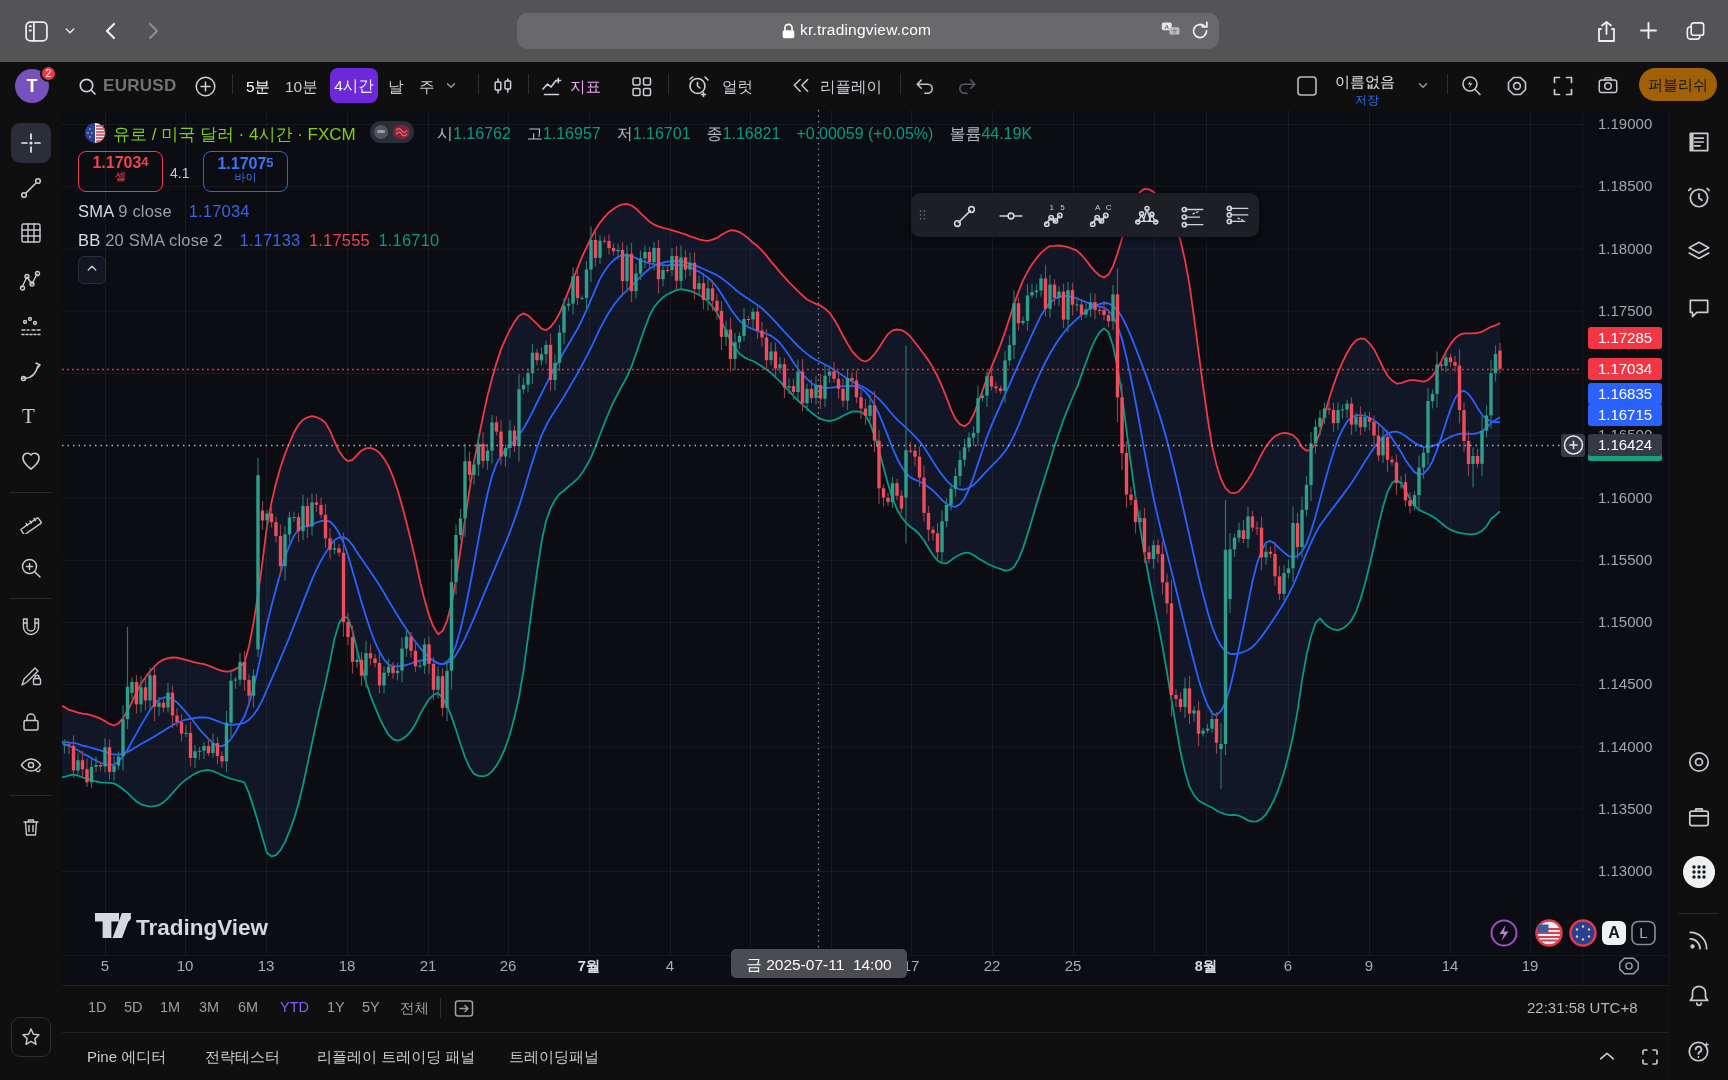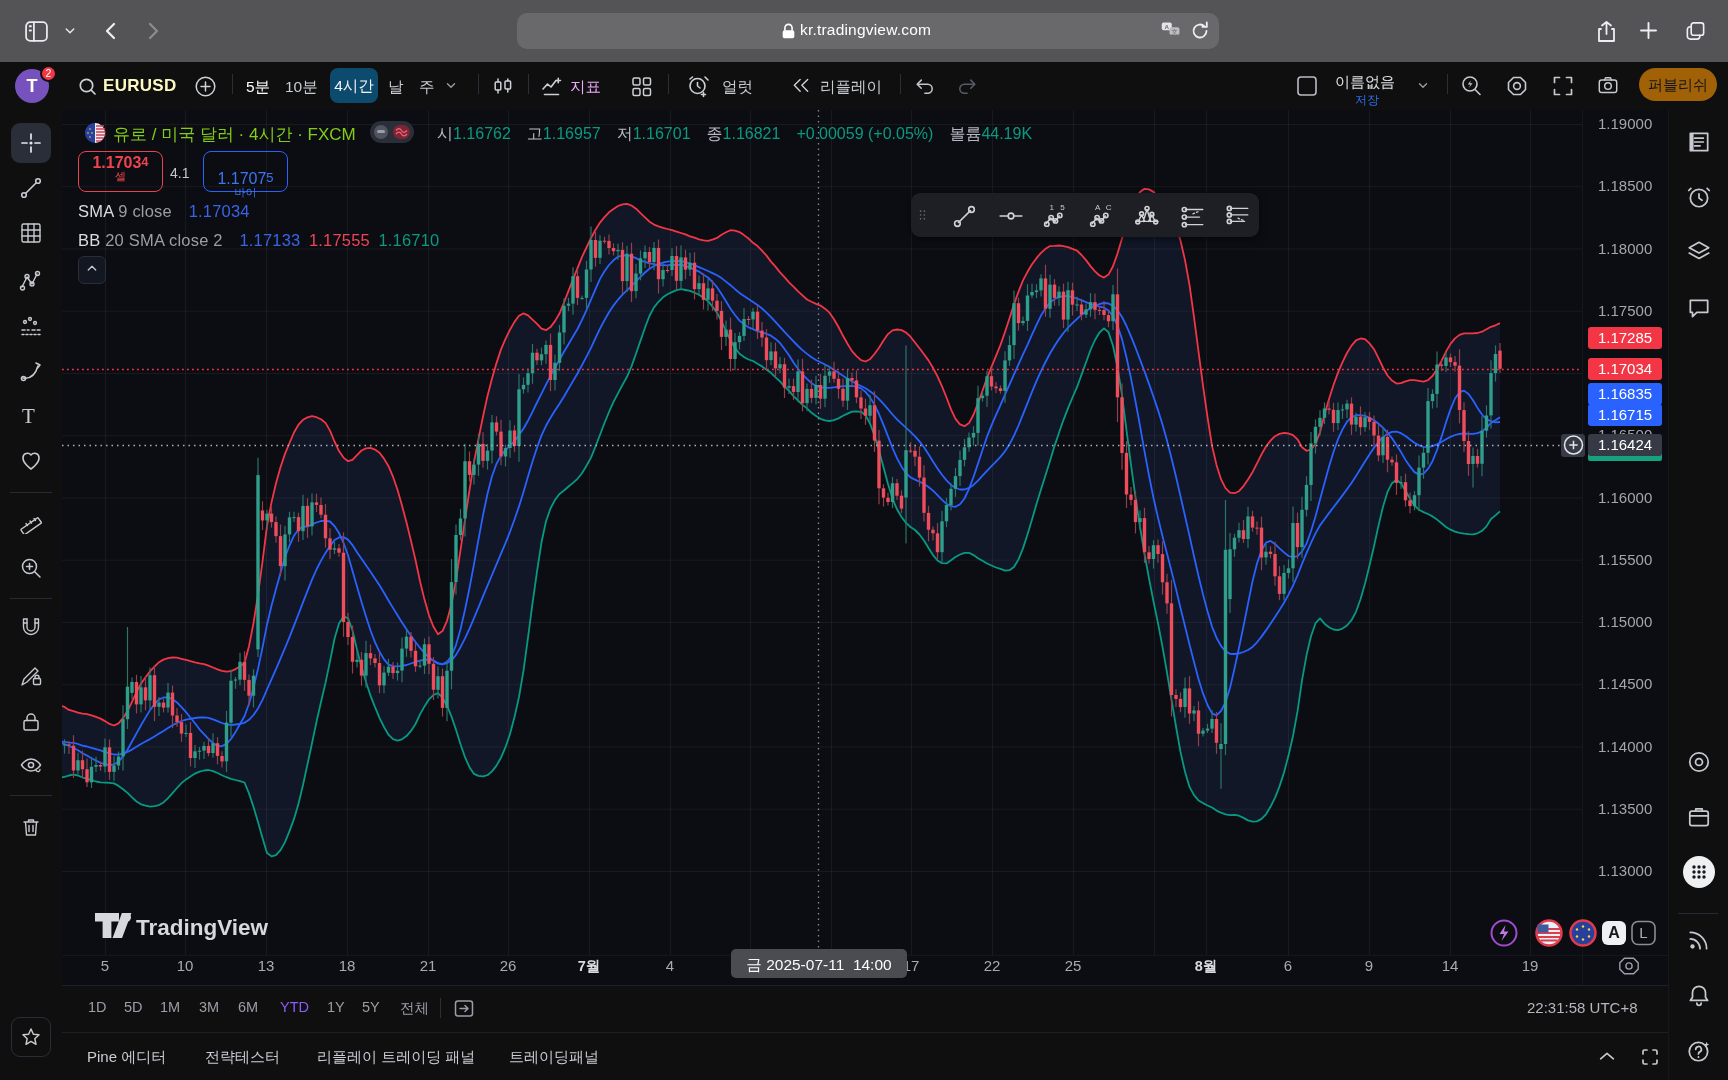--- a/index.html
+++ b/index.html
@@ -50,29 +50,29 @@
       <rect x="7" y="3" width="13" height="13" rx="2.5"></rect>
       <path d="M16 16v1a3 3 0 01-3 3H6a3 3 0 01-3-3v-7a3 3 0 013-3h1"></path>
     </svg>
 <div class="abs" style="left:0;top:62px;width:1728px;height:48px;background:#0f0f0f"></div>
 <div class="abs" style="left:15px;top:69px;width:34px;height:34px;border-radius:50%;background:#7752bd;color:#fff;font-size:18px;font-weight:bold;text-align:center;line-height:34px">T</div>
 <div class="abs" style="left:40px;top:65px;width:17px;height:17px;border-radius:50%;background:#f23645;border:2px solid #0f0f0f;color:#fff;font-size:10.5px;text-align:center;line-height:13px">2</div>
 <svg style="position:absolute;left:78px;top:77px" width="19" height="19" viewBox="0 0 19 19" fill="none" stroke="#cdd0d7" stroke-width="1.70" stroke-linecap="round" stroke-linejoin="round">
       <circle cx="8.5" cy="8.5" r="6.2"></circle>
       <path d="M13.2 13.2L17 17"></path>
     </svg>
-<div class="abs" style="left:103px;top:76px;font-size:17px;font-weight:bold;color:#fef9c3;letter-spacing:.3px">EURUSD</div>
+<div class="abs" style="left:103px;top:76px;font-size:17px;font-weight:bold;color:#737373;letter-spacing:.3px">EURUSD</div>
 <svg style="position:absolute;left:194px;top:75px" width="23" height="23" viewBox="0 0 23 23" fill="none" stroke="#cdd0d7" stroke-width="1.50" stroke-linecap="round" stroke-linejoin="round">
       <circle cx="11.5" cy="11.5" r="9.3"></circle>
       <path d="M11.5 7v9M7 11.5h9"></path>
     </svg>
 <div class="sep" style="left:232px;top:74px;height:20px"></div>
 <div class="abs" style="left:246px;top:77px;font-size:15.5px;color:#ffffff">5분</div>
 <div class="abs" style="left:285px;top:77px;font-size:15.5px;color:#c9ccd3">10분</div>
-<div class="abs" style="left:330px;top:68px;width:48px;height:35px;background:#0c4a6e;border-radius:8px;color:#f2f3f6;font-size:15.5px;text-align:center;line-height:35px">4시간</div>
+<div class="abs" style="left:330px;top:68px;width:48px;height:35px;background:#6d28d9;border-radius:8px;color:#f2f3f6;font-size:15.5px;text-align:center;line-height:35px">4시간</div>
 <div class="abs" style="left:388px;top:77px;font-size:15.5px;color:#c9ccd3">날</div>
 <div class="abs" style="left:419px;top:77px;font-size:15.5px;color:#c9ccd3">주</div>
 <svg style="position:absolute;left:444px;top:81px" width="14" height="11" viewBox="0 0 14 14" fill="none" stroke="#9a9da5" stroke-width="1.70" stroke-linecap="round" stroke-linejoin="round">
       <path d="M2.5 3.5l4.5 4.5 4.5-4.5"></path>
     </svg>
 <div class="sep" style="left:478px;top:74px;height:20px"></div>
 <svg style="position:absolute;left:491px;top:74px" width="24" height="24" viewBox="0 0 24 24" fill="none" stroke="#cdd0d7" stroke-width="1.50" stroke-linecap="round" stroke-linejoin="round">
       <path d="M7 5v3M7 16v3M16.8 5v2M16.8 15v3"></path>
       <rect x="4.2" y="8" width="5.6" height="8" rx="1"></rect>
       <rect x="14" y="7" width="5.6" height="8" rx="1"></rect>
@@ -1118,21 +1118,21 @@
       <path d="M1 3.5c2-2.5 4-2.5 5.5 0s3.5 2.5 5.5 0M1 7c2-2.5 4-2.5 5.5 0s3.5 2.5 5.5 0" stroke="#f06478" stroke-width="1.3" fill="none"></path>
     </svg>
 <div class="abs" style="left:377px;top:130px;width:8px;height:3px;border-radius:2px;background:#9aa0ab"></div>
 <div class="abs" style="left:437px;top:124px;font-size:16px"><span style="color:#b6bac3">시</span><span style="color:#0a9981">1.16762</span><span style="color:#b6bac3"> 고</span><span style="color:#0a9981">1.16957</span><span style="color:#b6bac3"> 저</span><span style="color:#0a9981">1.16701</span><span style="color:#b6bac3"> 종</span><span style="color:#0a9981">1.16821</span><span style="color:#0a9981"> +0.00059 (+0.05%)</span><span style="color:#b6bac3"> 볼륨</span><span style="color:#0a9981">44.19K</span></div>
 <div class="abs" style="left:78px;top:151px;width:85px;height:41px;border:1.5px solid #e8414f;border-radius:8px;text-align:center">
 <div style="font-size:16px;font-weight:bold;color:#ef4450;margin-top:2px">1.1703<span style="font-size:13px;vertical-align:2px">4</span></div>
 <div style="font-size:11px;color:#ef4450;margin-top:-3px">셀</div>
     </div>
 <div class="abs" style="left:170px;top:165px;width:26px;text-align:left;font-size:14px;color:#c4c7ce">4.1</div>
 <div class="abs" style="left:203px;top:151px;width:85px;height:41px;border:1.5px solid #2962ff;border-radius:8px;text-align:center">
-<div style="font-size:16px;font-weight:normal;color:#3f74f2;margin-top:18px">1.1707<span style="font-size:13px;vertical-align:2px">5</span></div>
+<div style="font-size:16px;font-weight:bold;color:#3f74f2;margin-top:3px">1.1707<span style="font-size:13px;vertical-align:2px">5</span></div>
 <div style="font-size:11px;color:#3f74f2;margin-top:-3px">바이</div>
     </div>
 <div class="abs" style="left:78px;top:202px;font-size:16.5px;letter-spacing:.2px"><span style="color:#d9dce1">SMA</span> <span style="color:#9b9ea6">9 close</span> <span style="color:#3964e8">1.17034</span></div>
 <div class="abs" style="left:78px;top:231px;font-size:16.5px;letter-spacing:.2px"><span style="color:#d9dce1">BB</span> <span style="color:#9b9ea6">20 SMA close 2</span> <span style="color:#3964e8">1.17133</span> <span style="color:#ef4456">1.17555</span> <span style="color:#0a9981">1.16710</span></div>
 <div class="abs" style="left:78px;top:256px;width:28px;height:28px;border:1px solid #2a2e39;border-radius:6px;background:#131722"></div>
 <svg style="position:absolute;left:84px;top:264px" width="16" height="12" viewBox="0 0 16 16" fill="none" stroke="#c6c9d0" stroke-width="1.70" stroke-linecap="round" stroke-linejoin="round">
       <path d="M3 8l5-5 5 5"></path>
     </svg>
 <div class="abs" style="left:911px;top:193px;width:348px;height:44px;background:#1e1f24;border-radius:9px;box-shadow:0 2px 8px rgba(0,0,0,.5)"></div>
 <svg style="position:absolute;left:918px;top:204px" width="14" height="22" viewBox="0 0 22 22" fill="none" stroke="#c6c9d0" stroke-width="1.60" stroke-linecap="round" stroke-linejoin="round">

